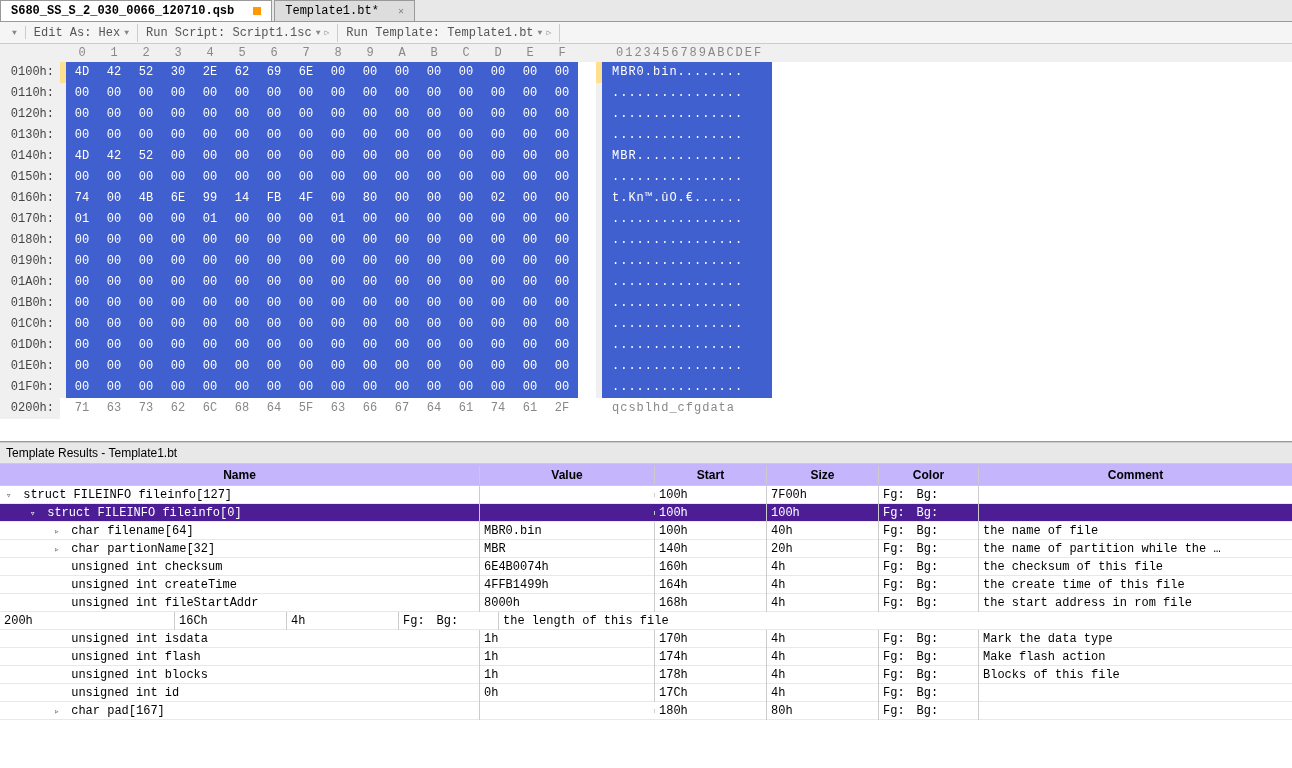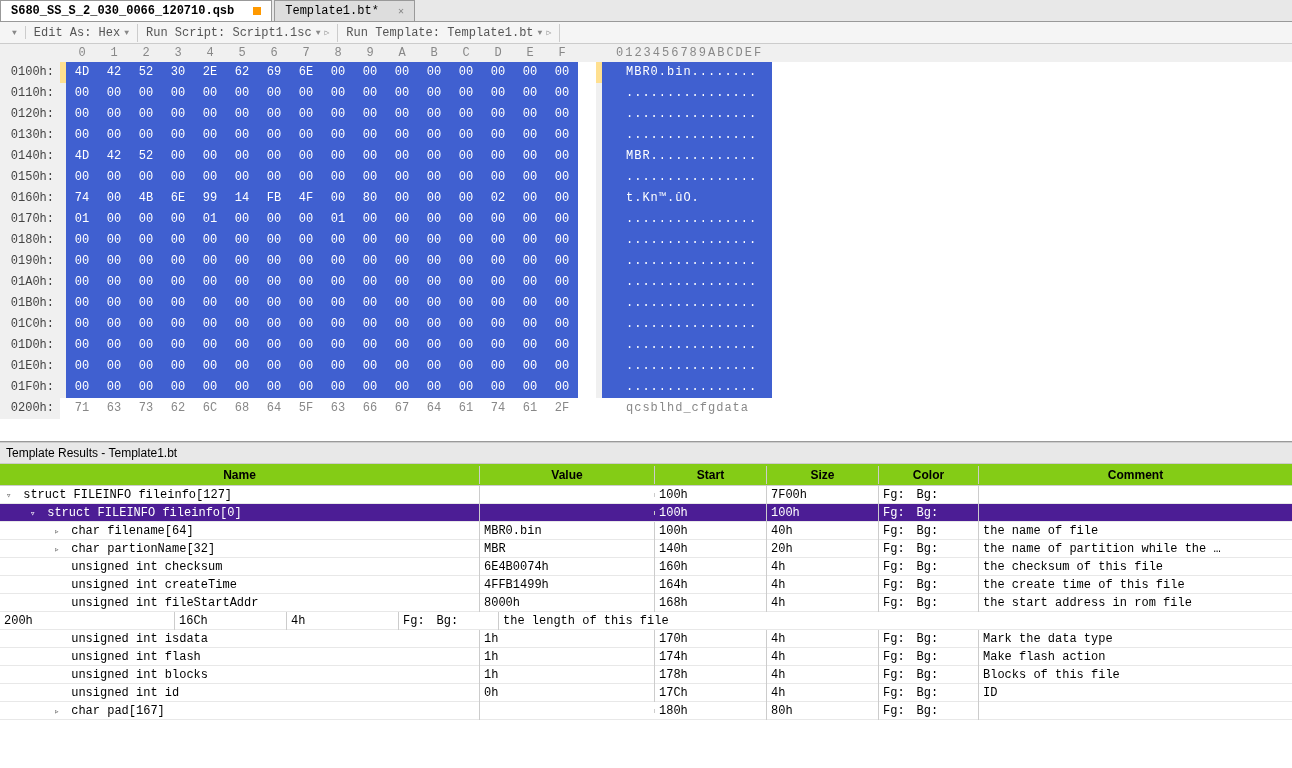--- a/index.html
+++ b/index.html
@@ -19,27 +19,27 @@
 .hex-col-h { width: 32px; text-align: center; }
 .hex-ascii-h { padding-left: 20px; letter-spacing: 2px; }
 .hex-rows { overflow: hidden; }
 .hex-row { display: flex; line-height: 21px; height: 21px; }
 .hex-offset { width: 60px; text-align: right; padding-right: 6px; background: #f0f0f0; color: #444; }
 .hex-bytes { display: flex; background: #4060d0; color: #fff; }
 .hex-byte { width: 32px; text-align: center; }
 .gutter1 { width: 6px; background: #ffe090; }
 .gutter1.empty { background: #f0f0f0; }
 .gutter2 { width: 18px; }
-.hex-ascii { background: #4060d0; color: #fff; padding: 0 24px; width: 170px; letter-spacing: 1px; }
+.hex-ascii { background: #4060d0; color: #fff; padding: 0 10px; width: 170px; letter-spacing: 1px; }
 .gutter3 { width: 6px; background: #ffe090; }
 .gutter3.empty { background: #f0f0f0; }
 .hex-row.faded .hex-bytes, .hex-row.faded .hex-ascii { background: #fff; color: #888; }
 .results-title { background: #e8e8e8; border-top: 1px solid #ccc; border-bottom: 1px solid #ccc; padding: 3px 6px; font-family: sans-serif; font-size: 12px; }
 .results { flex: 1; background: #fff; overflow: auto; }
-.res-header { display: flex; background: #84cc16; border-bottom: 1px solid #ccc; font-family: sans-serif; font-size: 12px; font-weight: bold; height: 22px; align-items: center; }
+.res-header { display: flex; background: #c4b5fd; border-bottom: 1px solid #ccc; font-family: sans-serif; font-size: 12px; font-weight: bold; height: 22px; align-items: center; }
 .col-name { width: 480px; text-align: center; border-right: 1px solid #ccc; padding: 2px 4px; }
 .col-value { width: 175px; text-align: center; border-right: 1px solid #ccc; padding: 2px 4px; }
 .col-start { width: 112px; text-align: center; border-right: 1px solid #ccc; padding: 2px 4px; }
 .col-size { width: 112px; text-align: center; border-right: 1px solid #ccc; padding: 2px 4px; }
 .col-color { width: 100px; text-align: center; border-right: 1px solid #ccc; padding: 2px 4px; }
 .col-comment { flex: 1; text-align: center; padding: 2px 4px; }
 .res-row { display: flex; border-bottom: 1px solid #e8e8e8; font-family: "Courier New", monospace; font-size: 12px; height: 18px; align-items: center; }
 .res-row .col-name { text-align: left; }
 .res-row .col-value { text-align: left; }
 .res-row .col-start { text-align: left; }
@@ -671,21 +671,20 @@
       </div>
       <div class="res-row">
         <div class="col-name" style="padding-left: 54px;"><span class="tree-arrow"></span><span> unsigned int id</span></div>
         <div class="col-value">0h</div>
         <div class="col-start">17Ch</div>
         <div class="col-size">4h</div>
         <div class="col-color">
           <span>Fg:</span>
           <span>Bg:</span>
         </div>
-        <div class="col-comment">ID</div>
       </div>
       <div class="res-row">
         <div class="col-name" style="padding-left: 54px;"><span class="tree-arrow">▹</span><span> char pad[167]</span></div>
         <div class="col-value"></div>
         <div class="col-start">180h</div>
         <div class="col-size">80h</div>
         <div class="col-color">
           <span>Fg:</span>
           <span>Bg:</span>
         </div>

